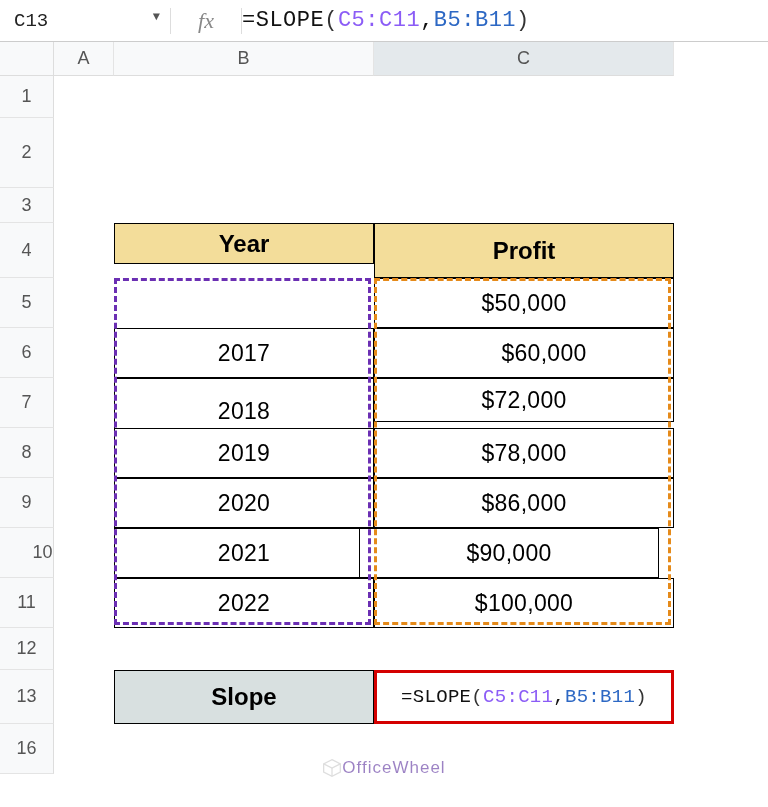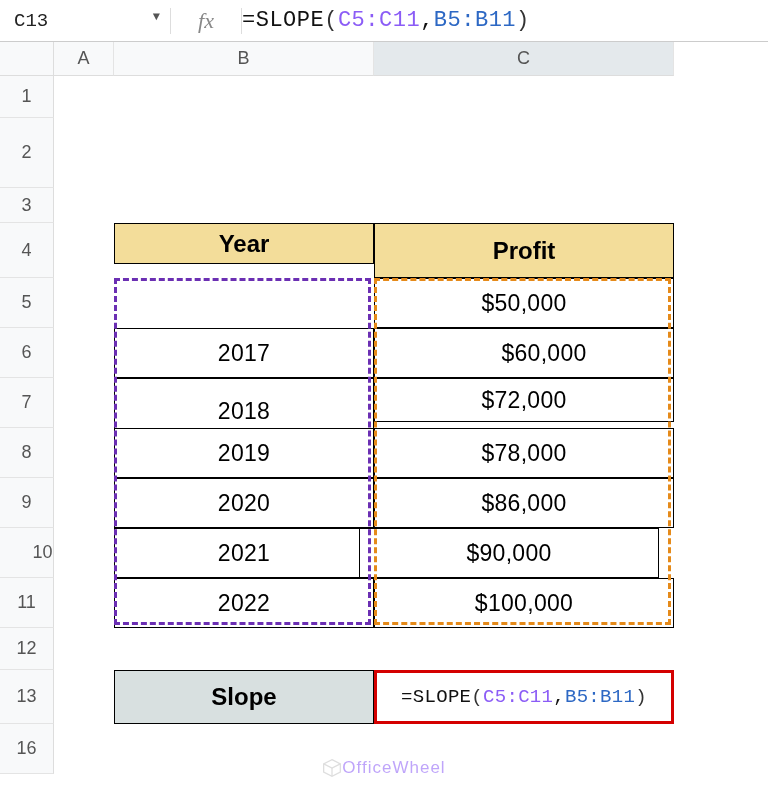--- a/index.html
+++ b/index.html
@@ -140,21 +140,21 @@
   .marching-orange {
     position:absolute;
     border:3px dashed #e58a1a;
     pointer-events:none;
     z-index:5;
   }
   .watermark {
     position:absolute;
     left:0;right:0;
     text-align:center;
-    color:#8b5cf6;
+    color:#4c1d95;
     font-size:17px;
     top:758px;
     opacity:.55;
     letter-spacing:1px;
     display:flex;align-items:center;justify-content:center;
   }
   .watermark svg { opacity:.6; }
 </style>
 </head>
 <body>

